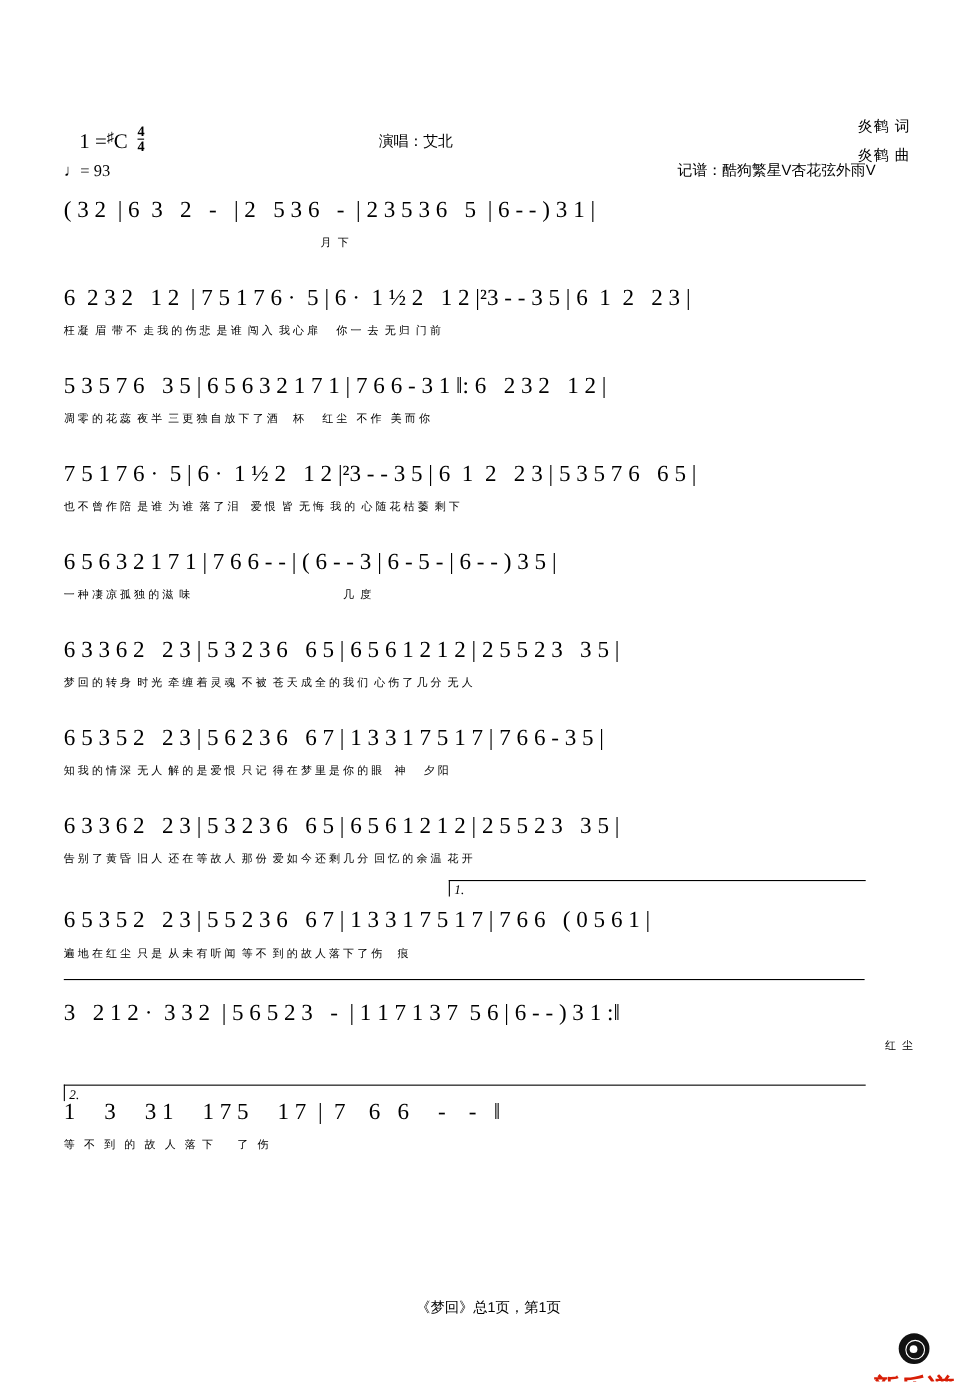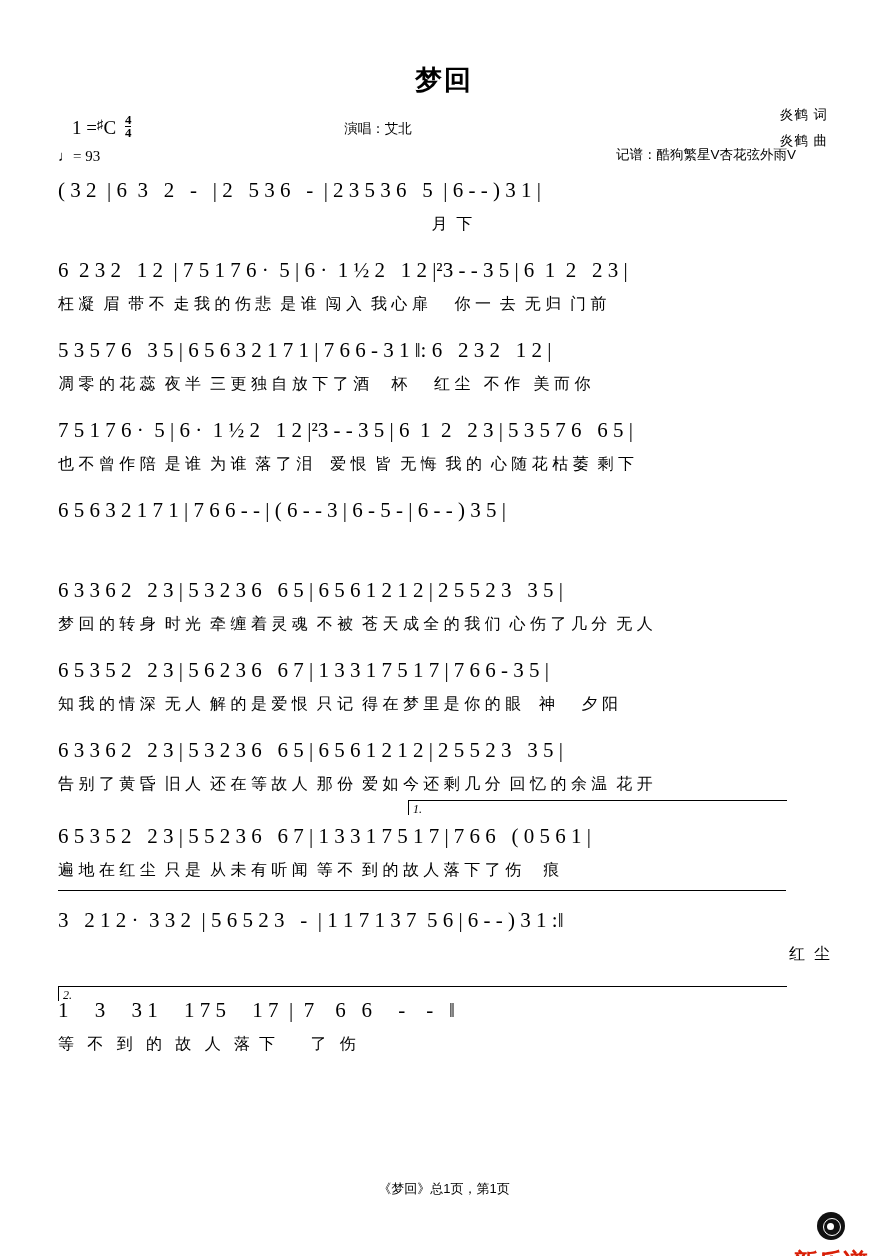--- a/index.html
+++ b/index.html
@@ -98,21 +98,21 @@
   }
   .notes {
     font-family: "Liberation Serif", serif;
     font-size: 21px;
     line-height: 1.0;
     white-space: pre;
     letter-spacing: 0px;
   }
   .lyrics {
     font-family: "Liberation Sans", sans-serif;
-    font-size: 16px;
+    font-size: 10px;
     white-space: pre;
     margin-top: 13px;
     letter-spacing: 0px;
   }
   .lyrics.right {
     text-align: right;
   }
 
   
   .ending {
@@ -179,21 +179,20 @@
     font-weight: bold;
     color: #d81e06;
     letter-spacing: 0px;
   }
 </style>
 </head>
 <body>
 
 <div class="sheet">
 
-  <div class="title">梦回</div>
   <div class="singer">演唱：艾北</div>
   <div class="arranger">记谱：酷狗繁星V杏花弦外雨V</div>
   <div class="credit-right credit-1">炎鹤 词</div>
   <div class="credit-right credit-2">炎鹤 曲</div>
 
   <div class="keysig">
     <span>1 =</span><span class="sharp">♯</span><span>C</span>
     <span class="meter">
       <span class="num">4</span>
       <span class="den">4</span>
@@ -216,20 +215,21 @@
     <div class="lyrics">凋 零 的 花 蕊  夜 半  三 更 独 自 放 下 了 酒     杯      红 尘   不 作   美 而 你</div>
   </div>
 
   <div class="system" style="top:420px;">
     <div class="notes">7 5 1 7 6 ·  5 | 6 ·  1 ½ 2   1 2 |²3 - - 3 5 | 6  1  2   2 3 | 5 3 5 7 6   6 5 |</div>
     <div class="lyrics">也 不 曾 作 陪  是 谁  为 谁  落 了 泪    爱 恨  皆  无 悔  我 的  心 随 花 枯 萎  剩 下</div>
   </div>
 
   <div class="system" style="top:500px;">
     <div class="notes">6 5 6 3 2 1 7 1 | 7 6 6 - - | ( 6 - - 3 | 6 - 5 - | 6 - - ) 3 5 |</div>
+    <div class="lyrics">一 种 凄 凉 孤 独 的 滋  味                                                  几  度</div>
   </div>
 
   <div class="system" style="top:580px;">
     <div class="notes">6 3 3 6 2   2 3 | 5 3 2 3 6   6 5 | 6 5 6 1 2 1 2 | 2 5 5 2 3   3 5 |</div>
     <div class="lyrics">梦 回 的 转 身  时 光  牵 缠 着 灵 魂  不 被  苍 天 成 全 的 我 们  心 伤 了 几 分  无 人</div>
   </div>
 
   <div class="system" style="top:660px;">
     <div class="notes">6 5 3 5 2   2 3 | 5 6 2 3 6   6 7 | 1 3 3 1 7 5 1 7 | 7 6 6 - 3 5 |</div>
     <div class="lyrics">知 我 的 情 深  无 人  解 的 是 爱 恨  只 记  得 在 梦 里 是 你 的 眼    神      夕 阳</div>

